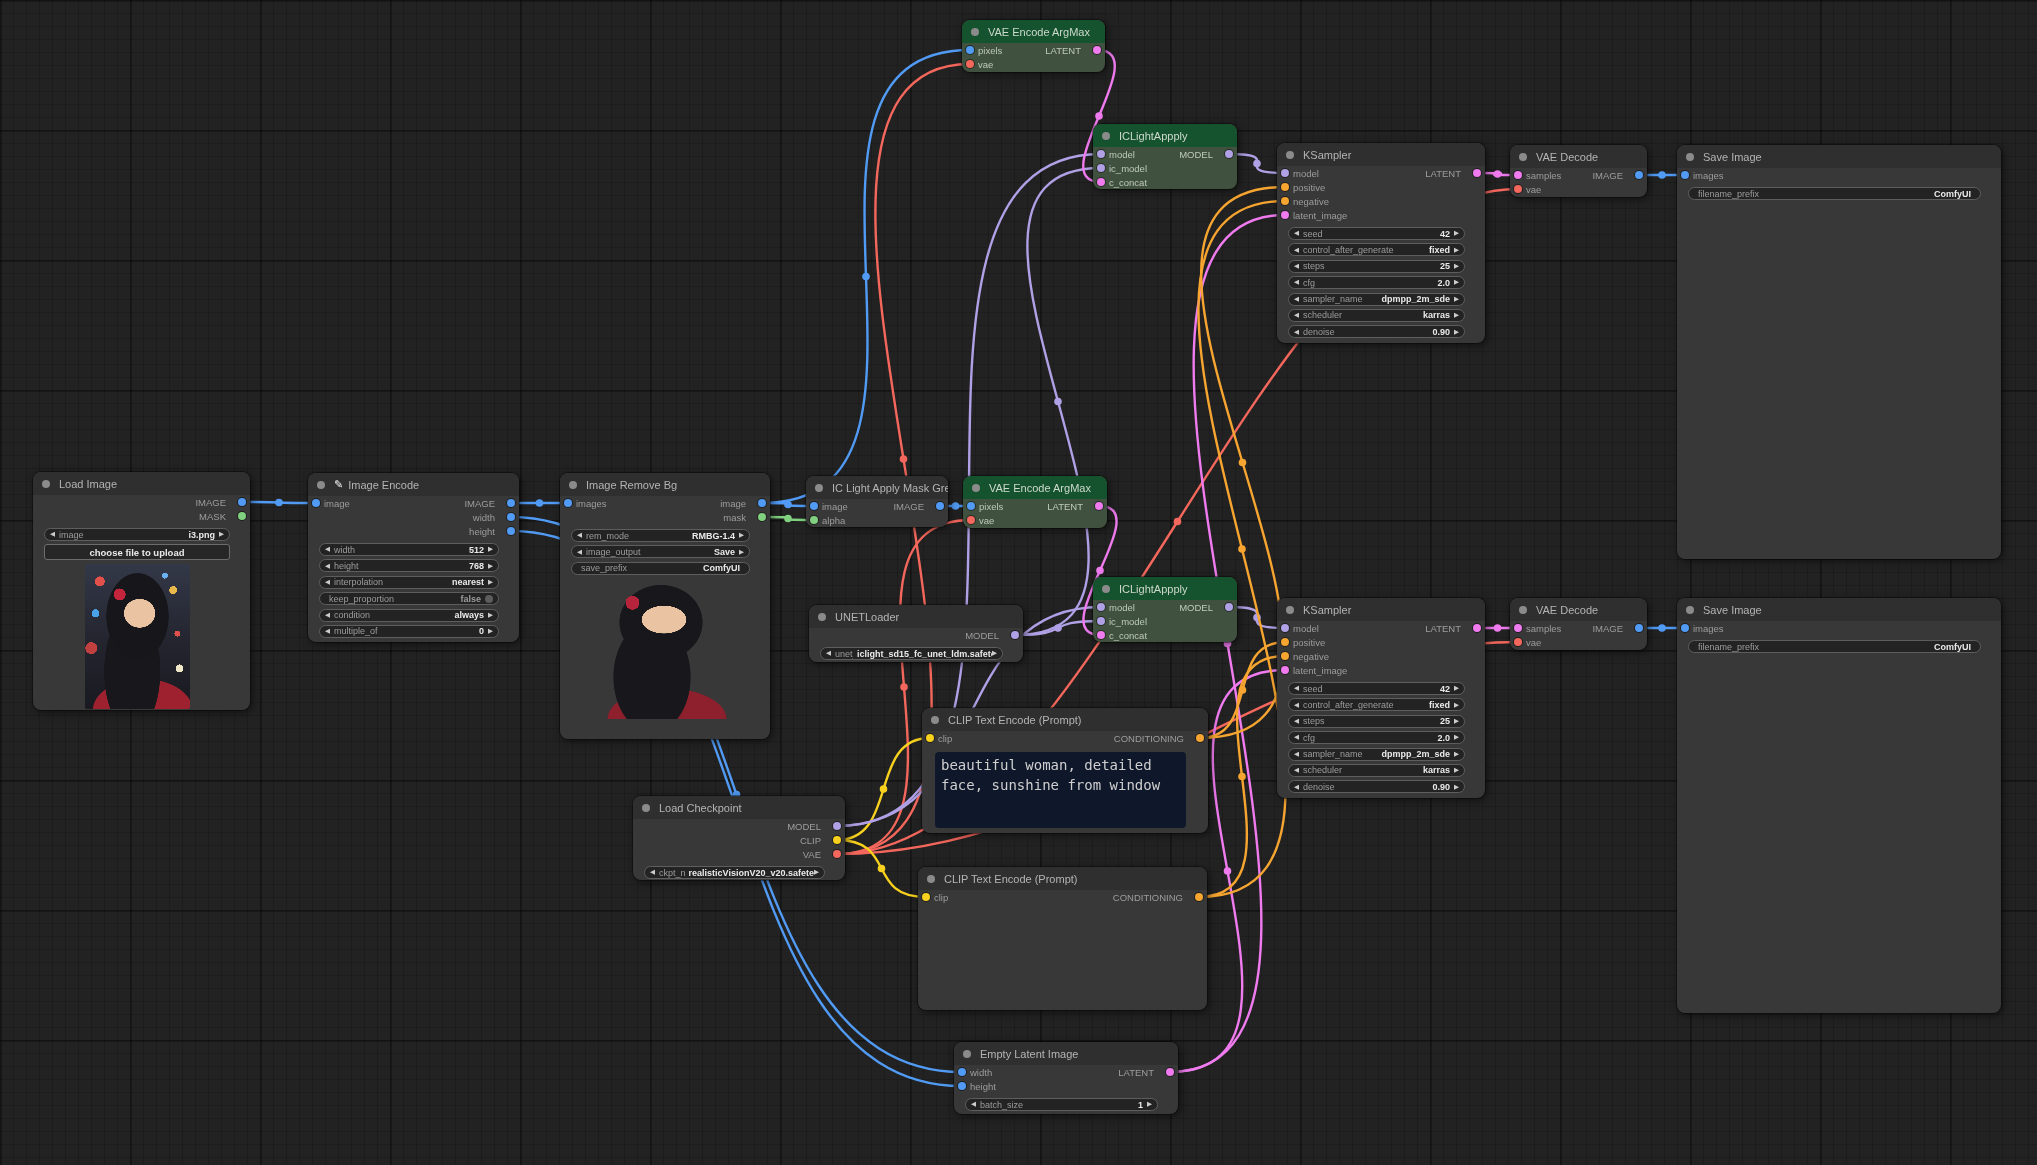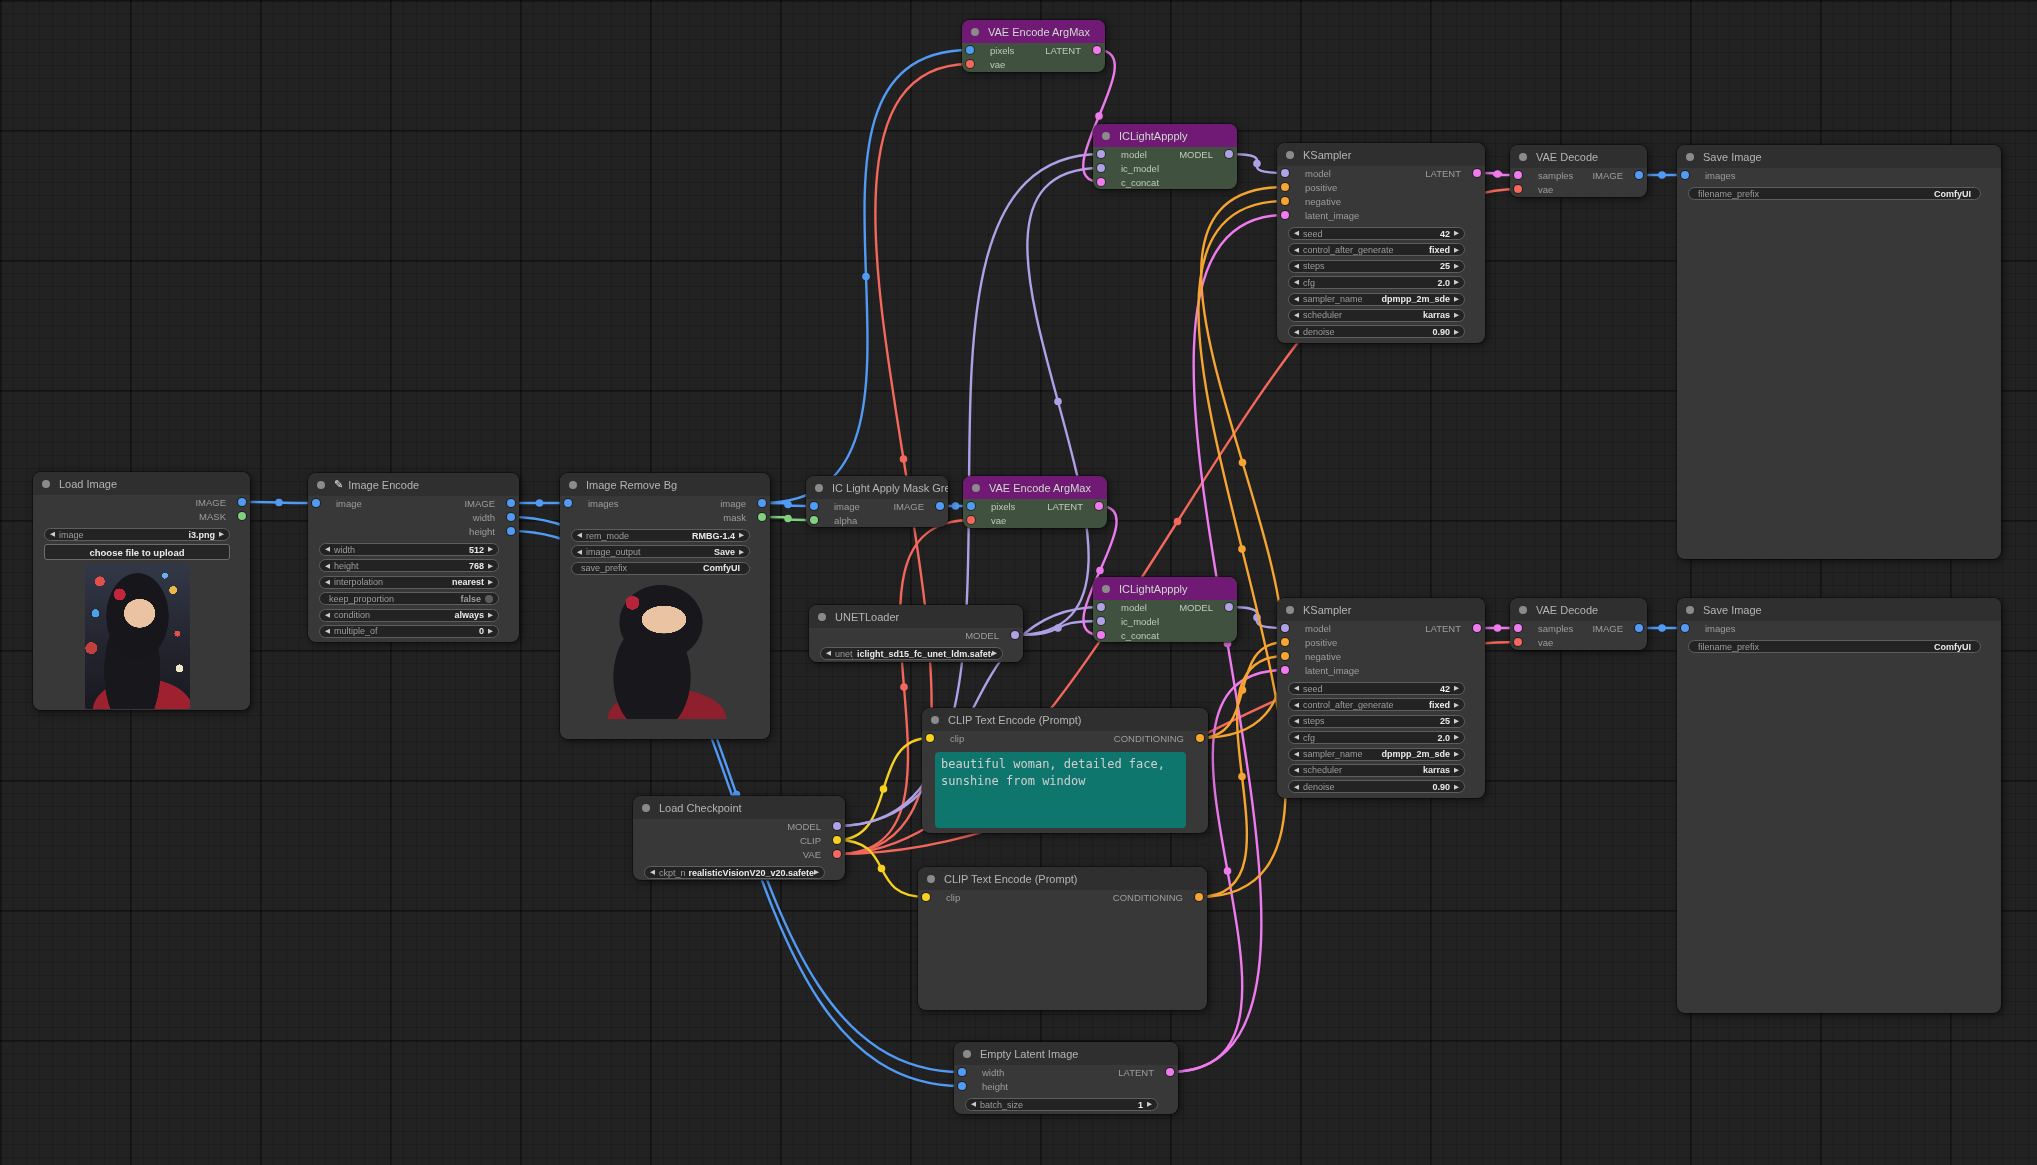--- a/index.html
+++ b/index.html
@@ -11,45 +11,45 @@
       linear-gradient(rgba(0,0,0,.16) 1px,transparent 1px),
       linear-gradient(90deg,rgba(0,0,0,.16) 1px,transparent 1px);
     background-size:130px 130px,130px 130px,13px 13px,13px 13px;
     font-family:"Liberation Sans",sans-serif;}
   #links{position:absolute;left:0;top:0;z-index:1;}
   #nodes{position:absolute;left:0;top:0;z-index:2;width:100%;height:100%;}
   .node{position:absolute;background:#383838;border-radius:8px;overflow:hidden;
     box-shadow:2px 2px 8px rgba(0,0,0,.55),0 0 0 1px rgba(0,0,0,.35);}
   .node.green{background:#41513f;}
   .ntitle{height:23px;display:flex;align-items:center;padding:0 9px;background:#2f2f2f;border-radius:8px 8px 0 0;}
-  .node.green .ntitle{background:#701a75;}
+  .node.green .ntitle{background:#14532d;}
   .cdot{width:8px;height:8px;border-radius:50%;background:#8b8b8b;margin-right:9px;flex:none;}
   .nicon{font-size:11px;color:#f0f0f0;margin-right:5px;line-height:1;}
   .tlabel{font-size:11px;color:#b4b4b4;white-space:nowrap;}
   .node.green .tlabel{color:#ced9cc;}
   .slots{position:absolute;left:0;right:0;top:23px;}
   .slot{position:relative;height:14px;}
   .pdot{position:absolute;top:50%;width:8px;height:8px;border-radius:50%;transform:translateY(-50%);
     box-shadow:0 0 0 1px rgba(0,0,0,.45);}
   .pdot.in{left:4px;}.pdot.out{right:4px;}
   .slabel{position:absolute;top:50%;transform:translateY(-50%);font-size:9.5px;color:#9d9d9d;white-space:nowrap;}
-  .sin{left:28px;}.sout{right:24px;}
+  .sin{left:16px;}.sout{right:24px;}
   .node.green .slabel{color:#becabb;}
   .widgets{position:absolute;left:11px;right:20px;}
   .widget{height:13px;border-radius:7px;background:#232323;border:1px solid #5e5e5e;margin-bottom:3.4px;
     display:flex;align-items:center;padding:0 5px;box-sizing:border-box;font-size:9px;color:#9c9c9c;}
   .warr{font-size:6.5px;color:#cccccc;line-height:1;flex:none;}
   .wlabel{margin:0 4px;white-space:nowrap;overflow:hidden;}
   .wval{margin-left:auto;padding-right:4px;color:#eaeaea;font-weight:bold;white-space:nowrap;overflow:hidden;}
   .wval.muted{color:#9c9c9c;font-weight:bold;}
   .tknob{width:8px;height:8px;border-radius:50%;background:#5c5c5c;flex:none;}
   .wbtn{height:14px;border-radius:3px;background:#262626;border:1px solid #6c6c6c;margin-bottom:3.4px;
     display:flex;align-items:center;justify-content:center;font-size:9.5px;font-weight:bold;color:#e9e9e9;}
-  .wtextarea{background:#0f766e;border-radius:4px;margin:2px 2px 0 2px;padding:4px 6px;box-sizing:border-box;
-    font-family:"DejaVu Sans Mono",monospace;font-size:12px;color:#cfcfcf;line-height:1.4;overflow:hidden;}
+  .wtextarea{background:#0f172a;border-radius:4px;margin:2px 2px 0 2px;padding:4px 6px;box-sizing:border-box;
+    font-family:"DejaVu Sans Mono",monospace;font-size:14px;color:#cfcfcf;line-height:1.4;overflow:hidden;}
   .pv{border-radius:2px;overflow:hidden;}
   .pv-night{background:
     radial-gradient(circle 6px at 33% 21%,#c2253c 98%,transparent),
     radial-gradient(ellipse 15% 10% at 52% 34%,#eac3a2 0 98%,transparent),
     radial-gradient(ellipse 30% 30% at 50% 36%,#16161b 0 98%,transparent),
     radial-gradient(ellipse 27% 42% at 45% 74%,#17171c 0 98%,transparent),
     radial-gradient(ellipse 48% 22% at 55% 101%,#9e2130 0 98%,transparent),
     radial-gradient(circle 5px at 14% 12%,#e2504c 98%,transparent),
     radial-gradient(circle 4px at 84% 18%,#e8b84a 98%,transparent),
     radial-gradient(circle 4px at 10% 34%,#4aa3e8 98%,transparent),

